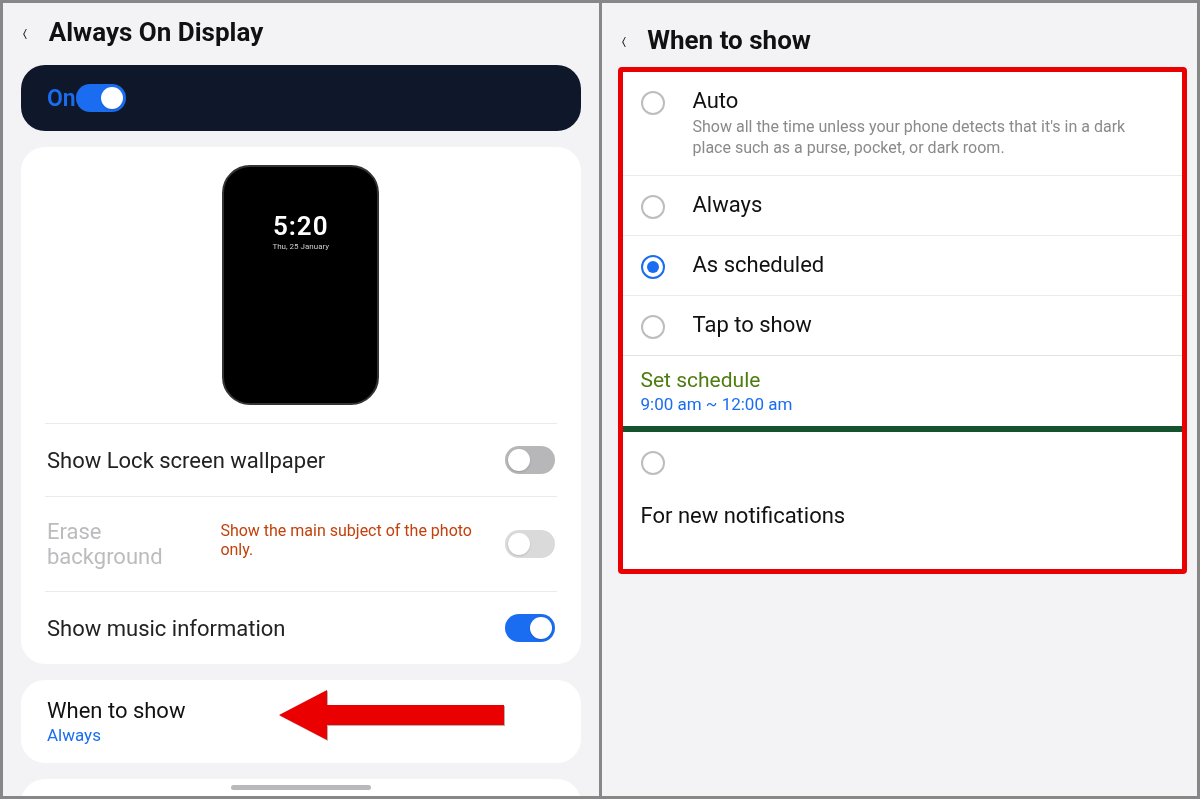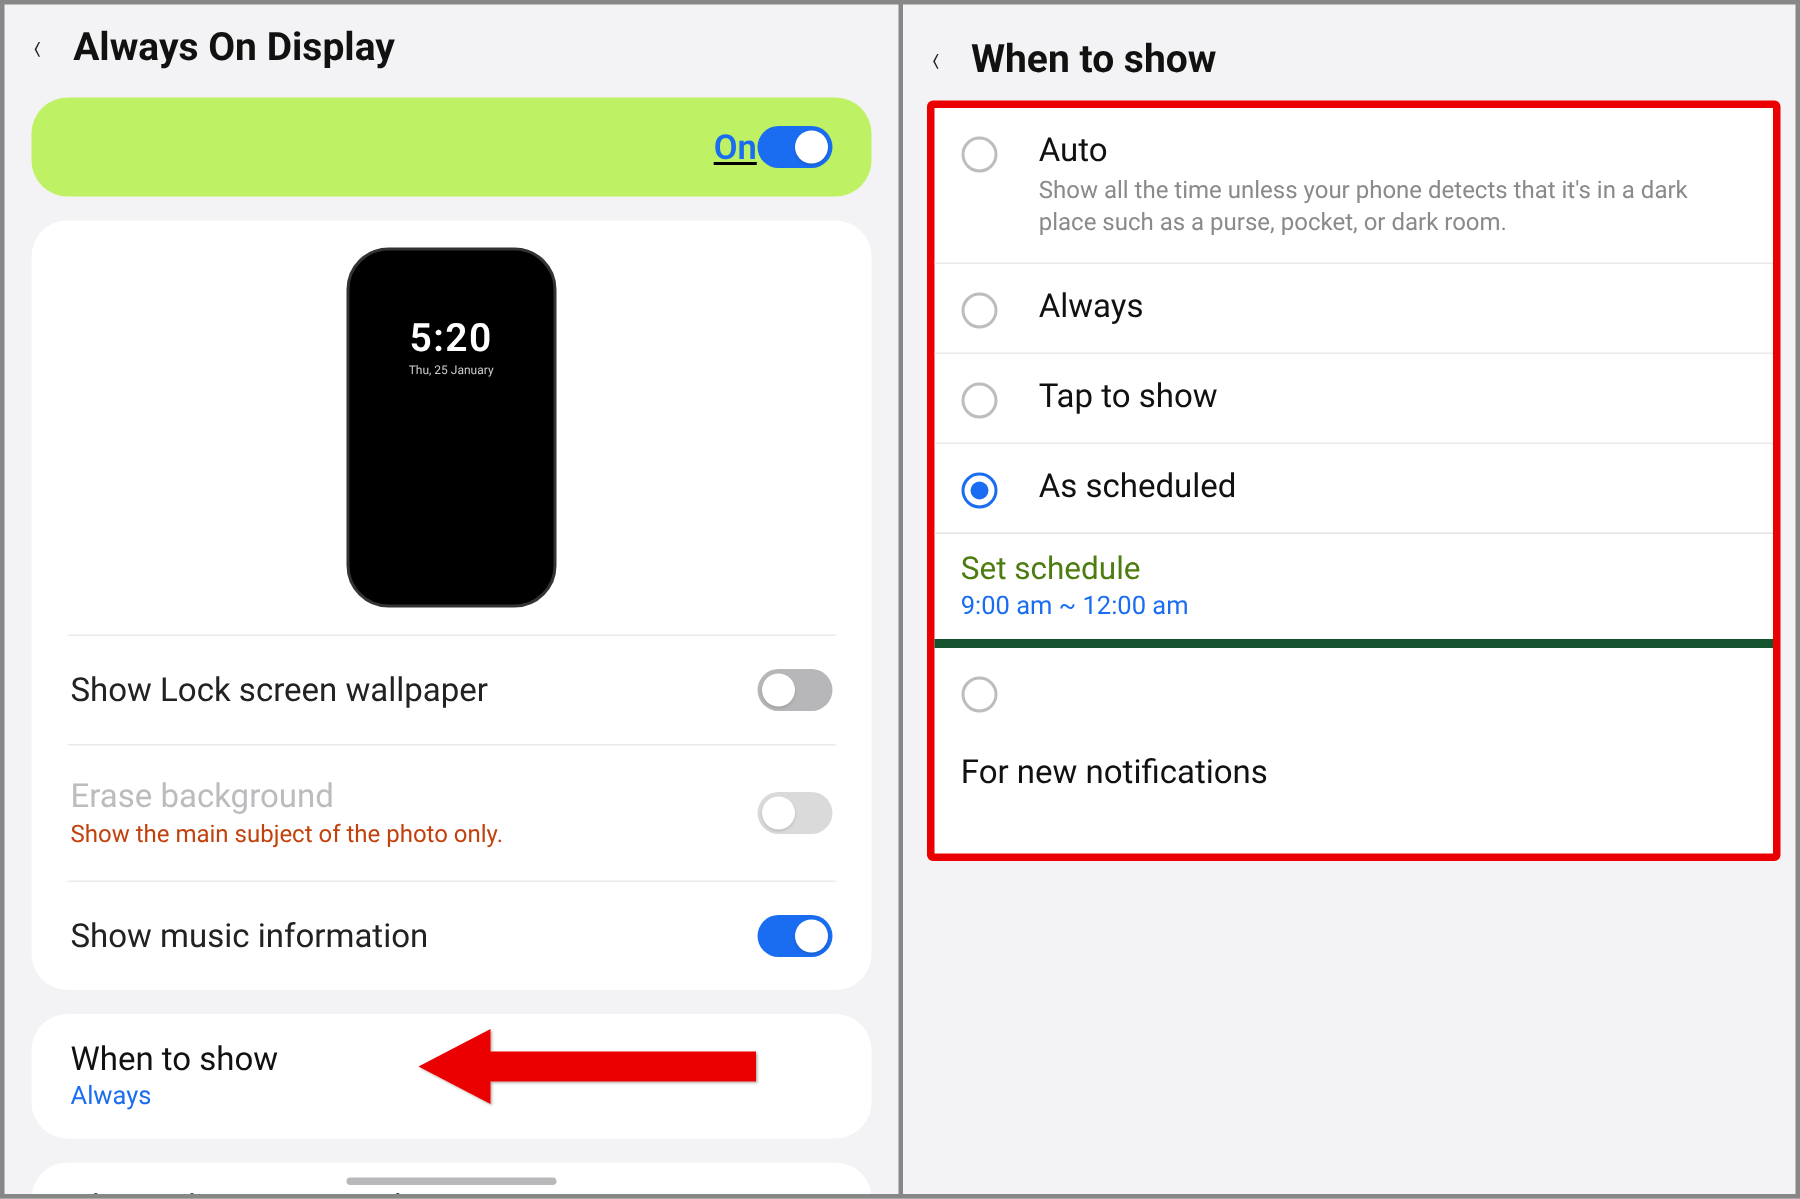--- a/index.html
+++ b/index.html
@@ -39,28 +39,27 @@
     color: #222;
     transform: scaleX(0.7);
     cursor: pointer;
   }
   .header-title {
     font-size: 26px;
     font-weight: 700;
     color: #111;
   }
   .on-card {
-    background: #bef264;
+    background: #0f172a;
     border-radius: 24px;
     margin: 6px 18px 0 18px;
     padding: 19px 26px;
     display: flex;
-    justify-content: flex-end;
-    align-items: center;
-    text-decoration: underline;
+    justify-content: flex-start;
+    align-items: center;
   }
   .on-label { color: #1a6df0; font-size: 23px; font-weight: 600; }
   .toggle {
     width: 50px; height: 28px; border-radius: 14px;
     position: relative; cursor: pointer;
   }
   .toggle.on { background: #1a6df0; }
   .toggle.off { background: #b7b7b9; }
   .toggle.disabled { background: #dadada; }
   .toggle .knob {
@@ -73,42 +72,42 @@
   .preview-card {
     background: #fff;
     border-radius: 24px;
     margin: 16px 18px 0 18px;
     padding: 18px 0 0 0;
     display: flex;
     flex-direction: column;
     align-items: center;
   }
   .phone-mock {
-    width: 140px; height: 240px;
+    width: 157px; height: 240px;
     background: #000;
     border-radius: 28px;
     border: 2px solid #333;
     display: flex;
     flex-direction: column;
     align-items: center;
     justify-content: flex-start;
     padding-top: 44px;
   }
   .phone-time { color: #fff; font-size: 26px; font-weight: 600; letter-spacing: 1px; }
   .phone-date { color: #ccc; font-size: 8px; margin-top: 1px; }
   .divider { height: 1px; background: #eaeaec; margin: 0 24px; }
   .divider-full { width: calc(100% - 48px); }
   .setting-row {
     display: flex; align-items: center; justify-content: space-between;
     padding: 22px 26px; width: 100%;
   }
   .setting-label { font-size: 22px; color: #222; }
   .setting-label.disabled { color: #bcbcbf; }
   .setting-sub { font-size: 16px; color: #c2410c; margin-top: 2px; }
-  .setting-col { display: flex; flex-direction: column; }
+  .setting-col { display: flex; }
   .whentoshow-card, .about-card {
     background: #fff;
     border-radius: 24px;
     margin: 16px 18px 0 18px;
     padding: 18px 26px;
     display: flex;
     flex-direction: column;
     position: relative;
   }
   .wts-title { font-size: 22px; color: #111; }
@@ -239,29 +238,29 @@
           <span class="opt-sub">Show all the time unless your phone detects that it's in a dark place such as a purse, pocket, or dark room.</span>
         </div>
       </div>
       <div class="opt">
         <div class="radio"></div>
         <div class="opt-text">
           <span class="opt-title">Always</span>
         </div>
       </div>
       <div class="opt">
+        <div class="radio selected"></div>
+        <div class="opt-text">
+          <span class="opt-title">As scheduled</span>
+        </div>
+      </div>
+      <div class="opt">
         <div class="radio"></div>
         <div class="opt-text">
           <span class="opt-title">Tap to show</span>
-        </div>
-      </div>
-      <div class="opt">
-        <div class="radio selected"></div>
-        <div class="opt-text">
-          <span class="opt-title">As scheduled</span>
         </div>
       </div>
       <div class="sched-block">
         <div class="sched-title">Set schedule</div>
         <div class="sched-time">9:00 am ~ 12:00 am</div>
       </div>
       <div class="opt opt-after-sched">
         <div class="radio"></div>
         <div class="opt-text">
           <span class="opt-title">For new notifications</span>

